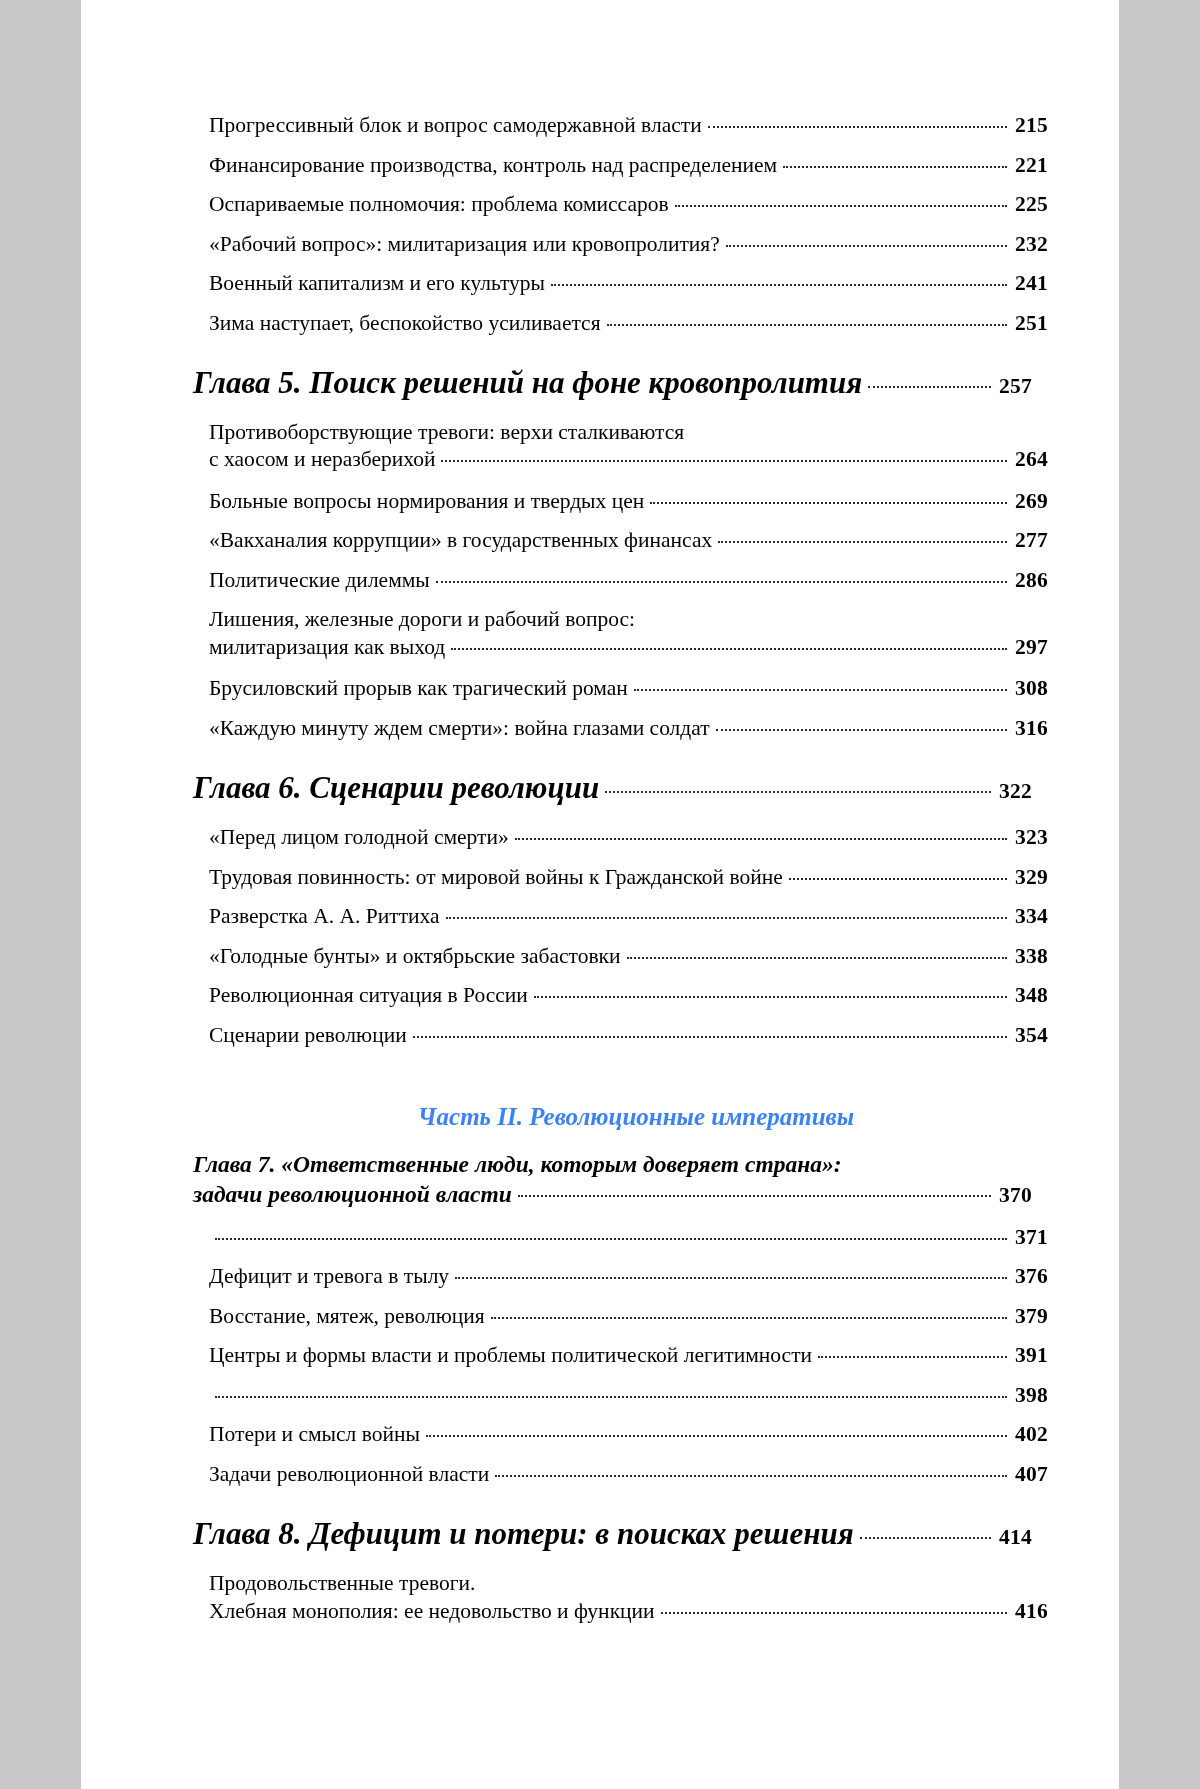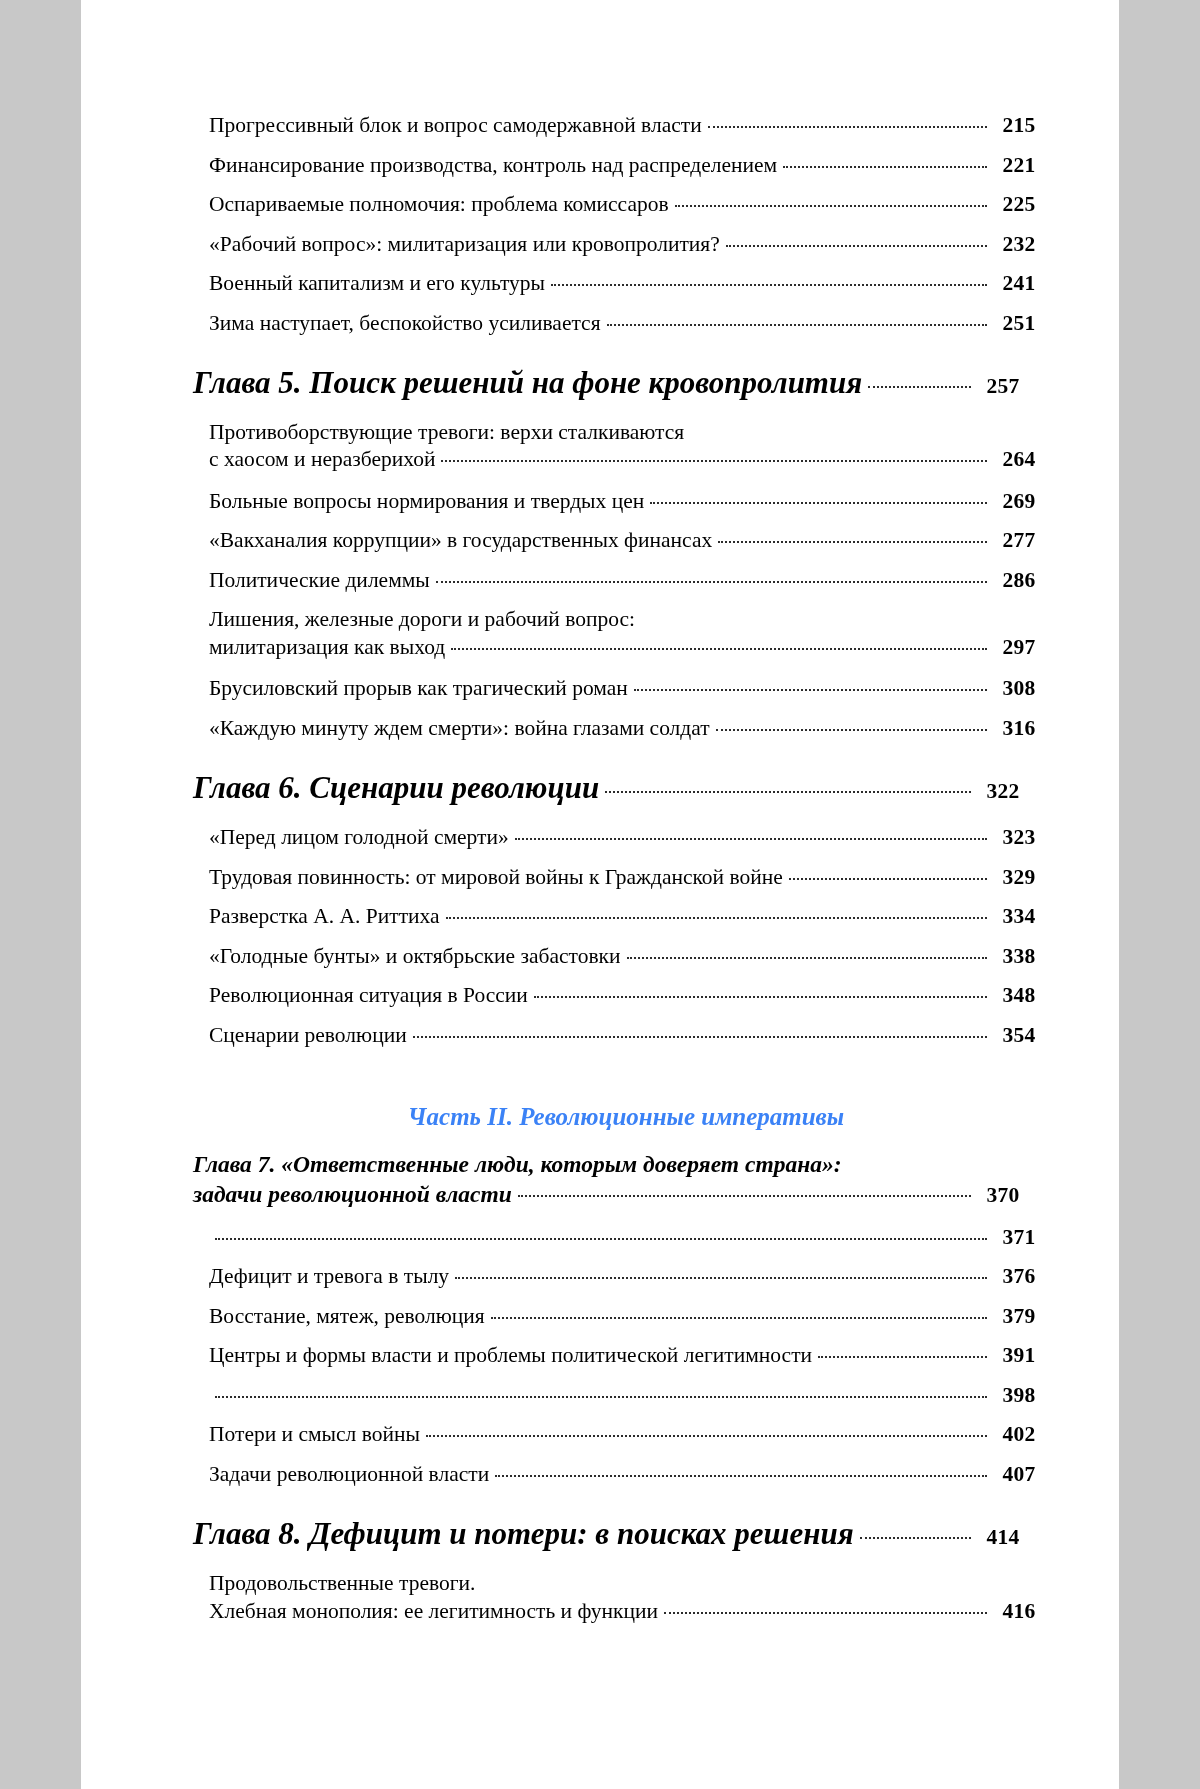--- a/index.html
+++ b/index.html
@@ -12,21 +12,21 @@
     min-height: 1789px;
     font-family: "Liberation Serif", serif;
   }
   .page {
     position: relative;
     width: 1038px;
     min-height: 1789px;
     margin: 0 auto;
     background: #ffffff;
     box-sizing: border-box;
-    padding: 112px 76px 60px 128px;
+    padding: 112px 56px 60px 128px;
   }
   .toc {
     width: 100%;
   }
   .entry {
     display: flex;
     align-items: baseline;
     width: 100%;
     margin-bottom: 12px;
     font-size: 21.5px;
@@ -46,21 +46,21 @@
     margin: 0 8px 0 6px;
     position: relative;
     top: -4px;
     border-bottom: 2px dotted #2b2b2b;
     min-width: 18px;
     height: 0;
   }
   .entry .page-num {
     flex: 0 0 auto;
     width: 48px;
-    text-align: center;
+    text-align: left;
     font-weight: bold;
     letter-spacing: 0.3px;
   }
   
   .entry.chapter {
     margin-top: 26px;
     margin-bottom: 16px;
     margin-left: -16px;
   }
   .entry.chapter .title {
@@ -278,20 +278,20 @@
 
     <div class="entry chapter">
       <span class="title-wrap"><span class="title">Глава 8. Дефицит и потери: в поисках решения</span></span>
       <span class="dots"></span>
       <span class="page-num">414</span>
     </div>
 
     <div class="entry multiline">
       <span class="line1">Продовольственные тревоги.</span>
       <span class="line2row">
-        <span class="line2">Хлебная монополия: ее легитимность и функции</span>
+        <span class="line2">Хлебная монополия: ее недовольство и функции</span>
         <span class="dots"></span>
         <span class="page-num">416</span>
       </span>
     </div>
 
   </div>
 </div>
 
 </body></html>

